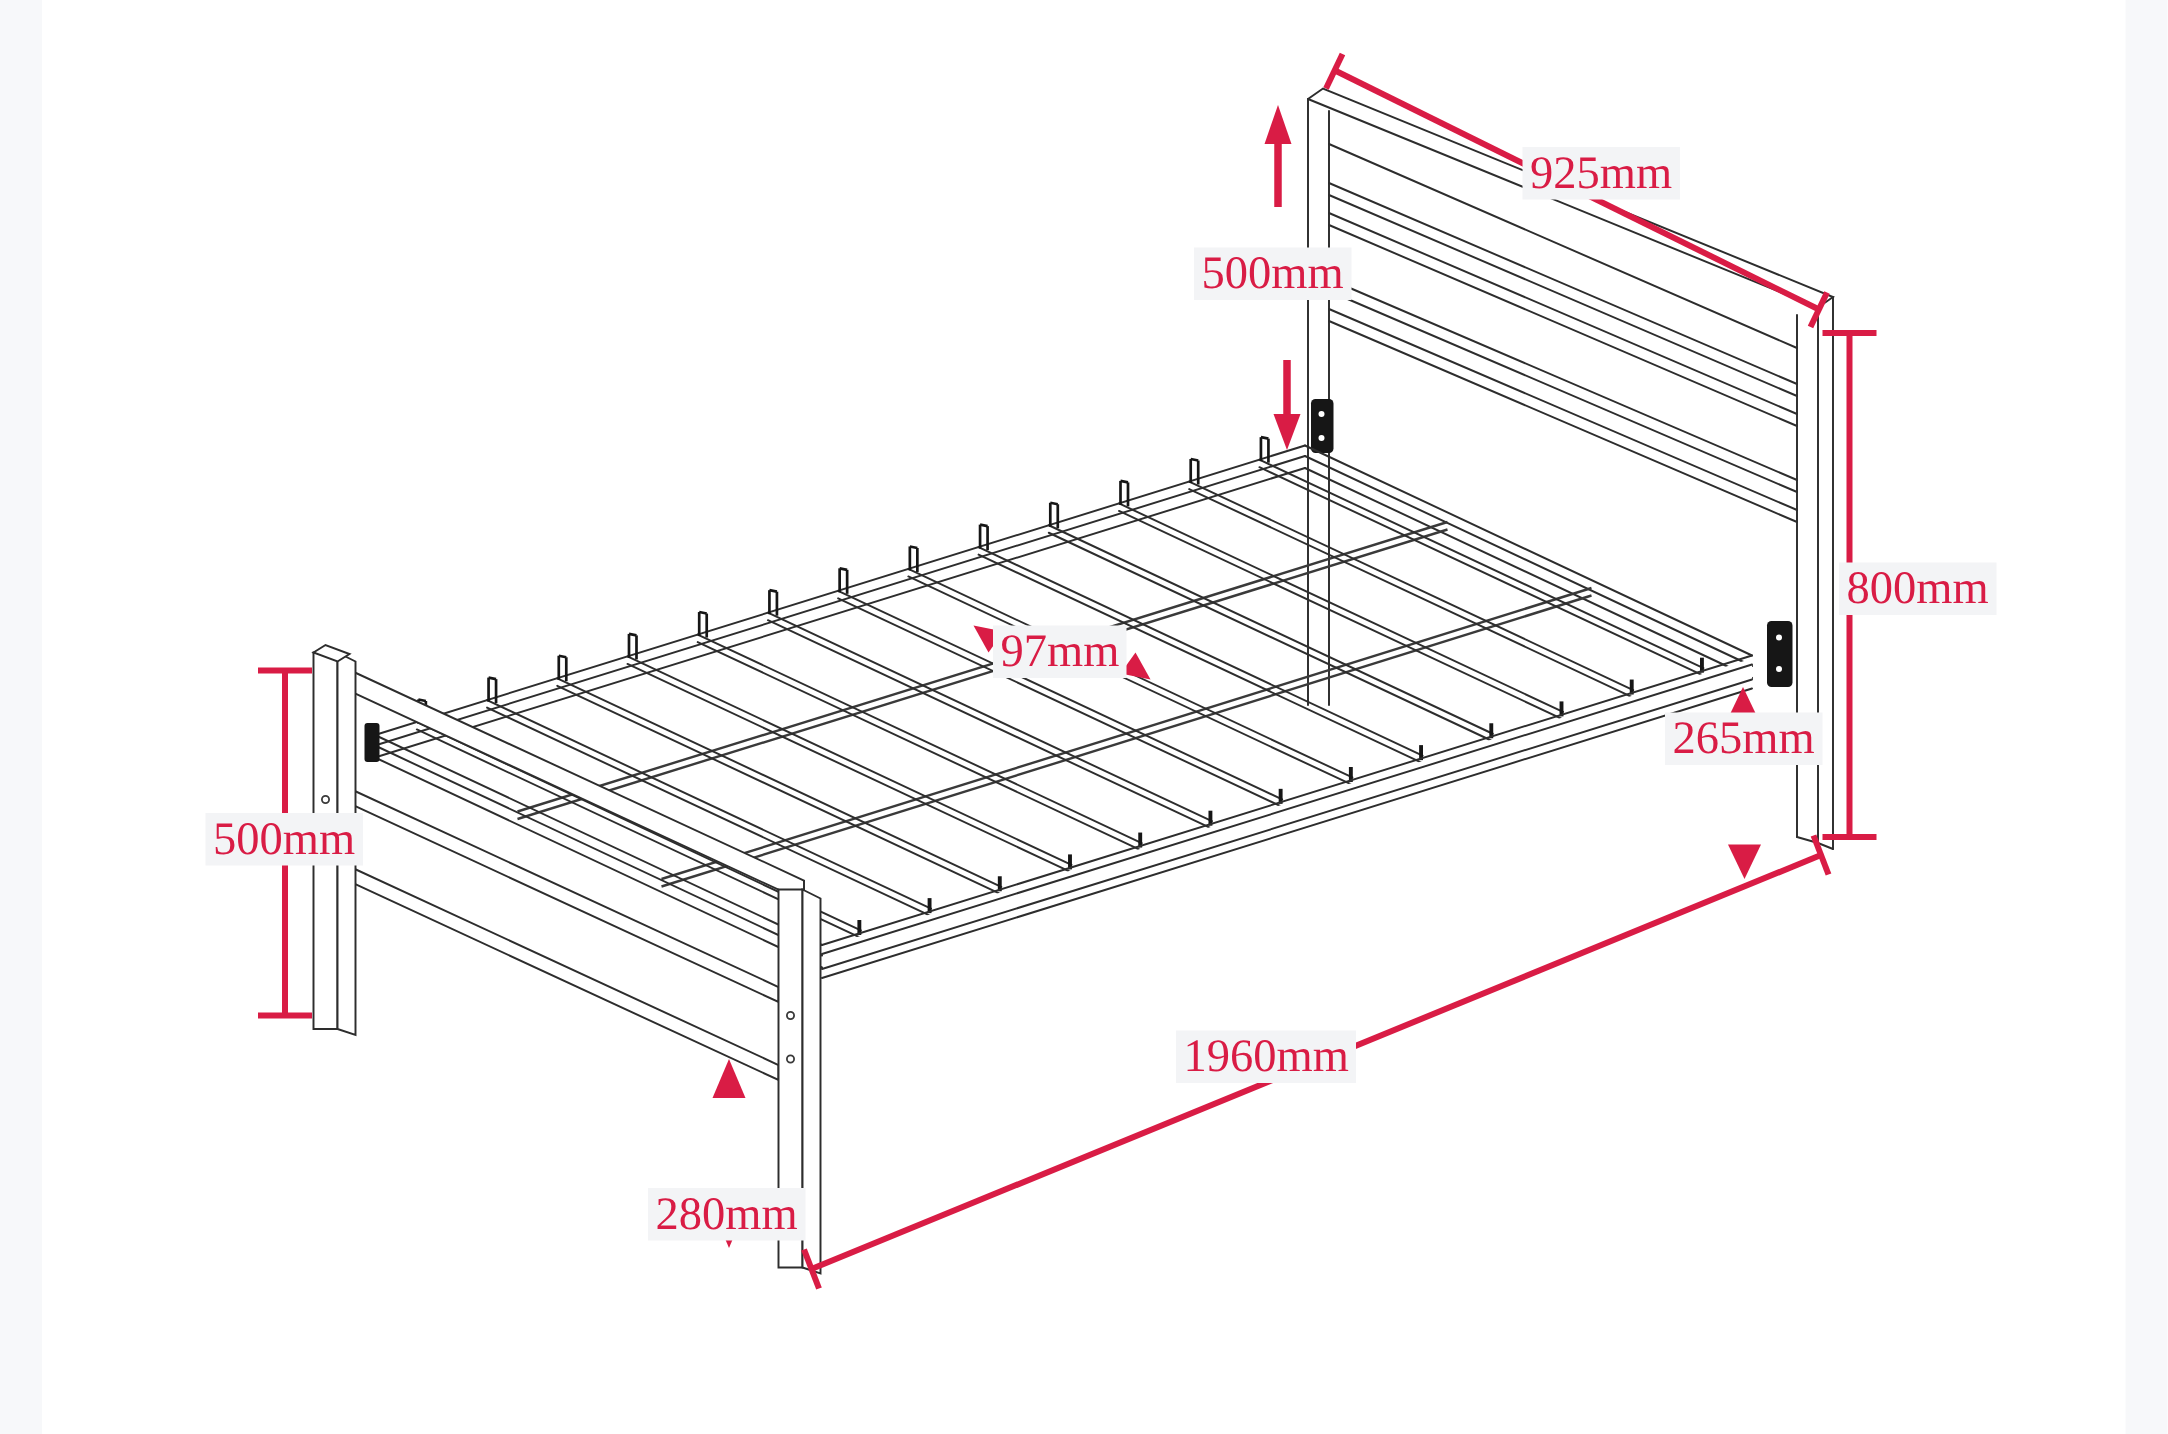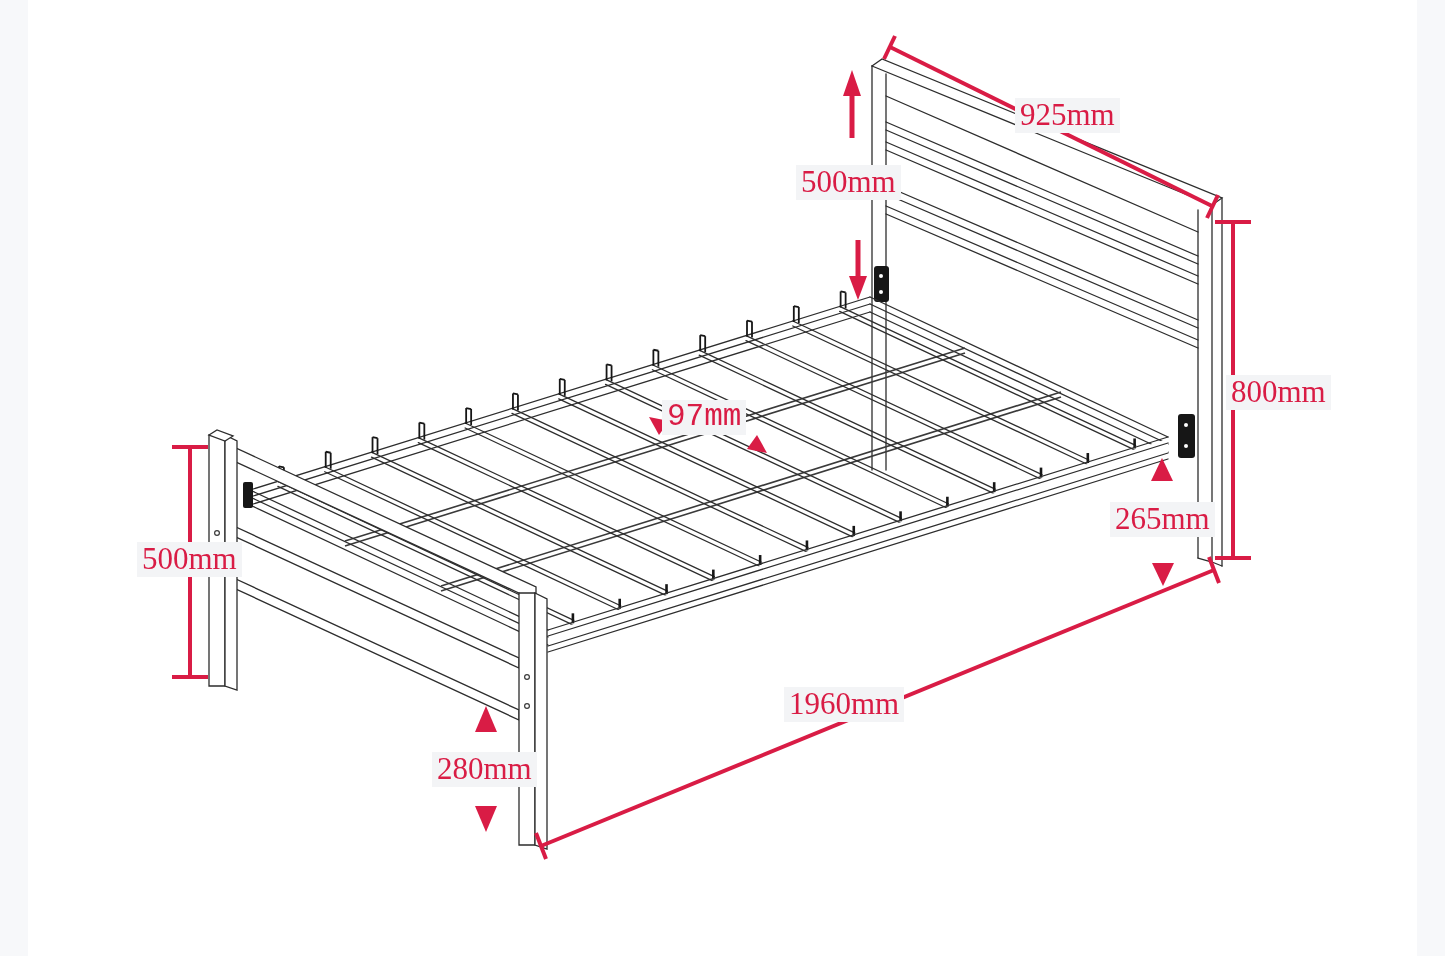--- a/index.html
+++ b/index.html
@@ -255,17 +255,17 @@
       <line class="dim" x1="541" y1="846" x2="1214" y2="570"></line>
       <line class="dim" x1="546" y1="859" x2="536" y2="833"></line>
       <line class="dim" x1="1219" y1="583" x2="1209" y2="557"></line>
     </g>
   </g>
 </svg>
 
 <div class="dim-label" style="left:999px;top:98px;margin-left:16px;">925mm</div>
 <div class="dim-label" style="left:796px;top:165px;">500mm</div>
 <div class="dim-label" style="left:1226px;top:375px;">800mm</div>
-<div class="dim-label" style="left:1110px;top:502px;">265mm</div>
-<div class="dim-label" style="left:662px;top:400px;font-family:Liberation Mono, monospace;">97mm</div>
+<div class="dim-label" style="left:1110px;top:475px;">265mm</div>
+<div class="dim-label" style="left:662px;top:417px;">97mm</div>
 <div class="dim-label" style="left:137px;top:542px;">500mm</div>
-<div class="dim-label" style="left:432px;top:752px;">280mm</div>
+<div class="dim-label" style="left:432px;top:792px;">280mm</div>
 <div class="dim-label" style="left:784px;top:687px;">1960mm</div>
 
 </body></html>

